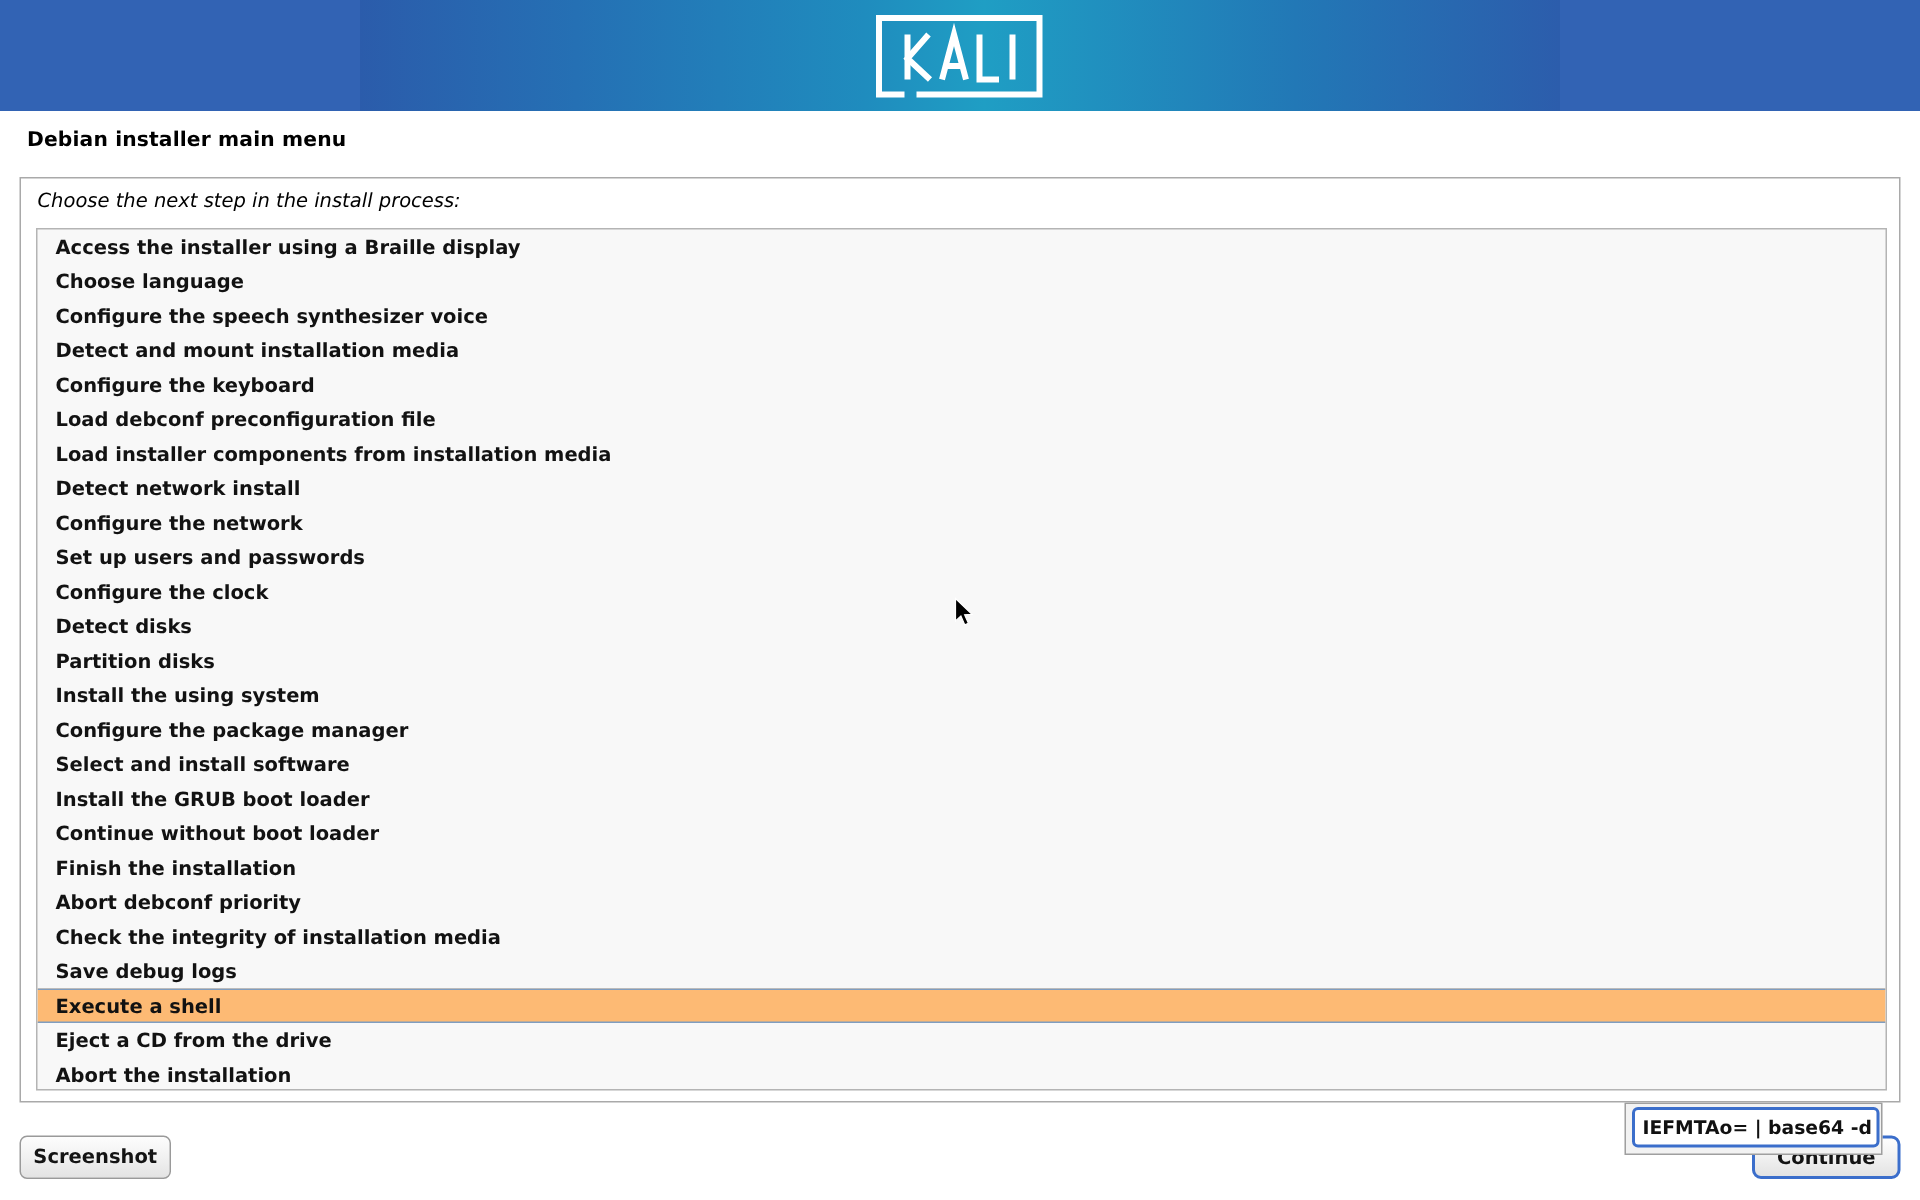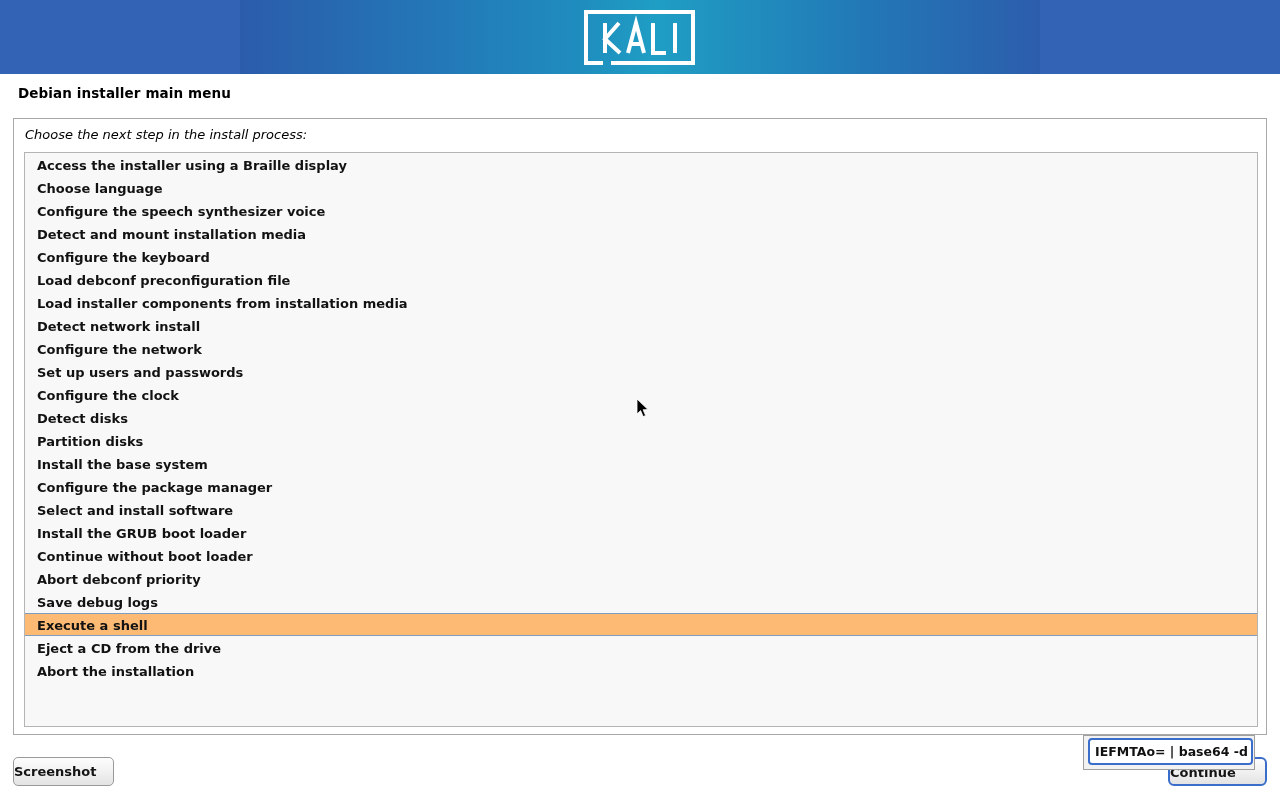--- a/index.html
+++ b/index.html
@@ -117,20 +117,21 @@
   
   .btn {
     position: absolute;
     font-size: 13px;
     font-weight: bold;
     color: #141414;
     background: linear-gradient(180deg, #fdfdfd 0%, #f1f1f1 50%, #e3e3e3 100%);
     border: 1px solid #9a9a9a;
     border-radius: 5px;
     box-sizing: border-box;
+    text-align: center;
     cursor: default;
     user-select: none;
   }
   .btn-screenshot {
     left: 13px;
     top: 757px;
     width: 101px;
     height: 29px;
     line-height: 27px;
   }
@@ -223,26 +224,28 @@
         <div class="list-item">Detect and mount installation media</div>
         <div class="list-item">Configure the keyboard</div>
         <div class="list-item">Load debconf preconfiguration file</div>
         <div class="list-item">Load installer components from installation media</div>
         <div class="list-item">Detect network install</div>
         <div class="list-item">Configure the network</div>
         <div class="list-item">Set up users and passwords</div>
         <div class="list-item">Configure the clock</div>
         <div class="list-item">Detect disks</div>
         <div class="list-item">Partition disks</div>
-        <div class="list-item">Install the base system</div>
+        <div class="list-item">Install the using system</div>
         <div class="list-item">Configure the package manager</div>
         <div class="list-item">Select and install software</div>
         <div class="list-item">Install the GRUB boot loader</div>
         <div class="list-item">Continue without boot loader</div>
+        <div class="list-item">Finish the installation</div>
         <div class="list-item">Abort debconf priority</div>
+        <div class="list-item">Check the integrity of installation media</div>
         <div class="list-item">Save debug logs</div>
         <div class="list-item selected">Execute a shell</div>
         <div class="list-item">Eject a CD from the drive</div>
         <div class="list-item">Abort the installation</div>
       </div>
   </div>
 
   <div class="btn btn-screenshot">Screenshot</div>
   <div class="btn btn-continue">Continue</div>
 

